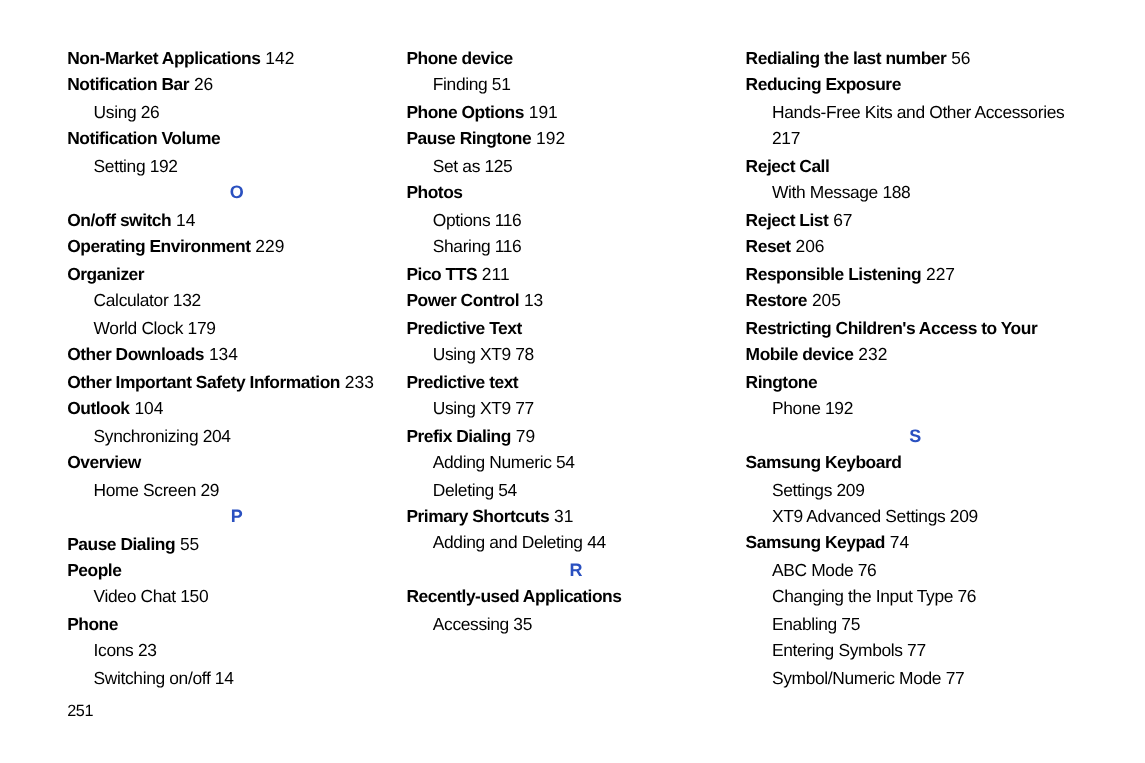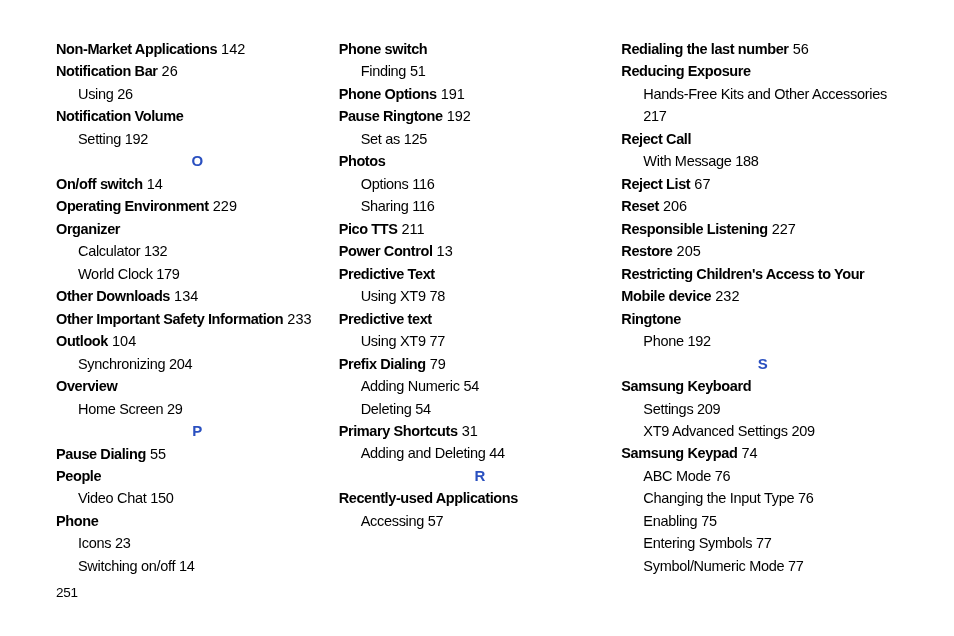--- a/index.html
+++ b/index.html
@@ -77,42 +77,42 @@
       <div class="sub"><span>Home Screen</span> <span>29</span></div>
       <div class="letter">P</div>
       <div class="entry"><span class="topic">Pause Dialing</span> <span class="page">55</span></div>
       <div class="entry"><span class="topic">People</span></div>
       <div class="sub"><span>Video Chat</span> <span>150</span></div>
       <div class="entry"><span class="topic">Phone</span></div>
       <div class="sub"><span>Icons</span> <span>23</span></div>
       <div class="sub"><span>Switching on/off</span> <span>14</span></div>
     </div>
   <div class="col" id="col1">
-      <div class="entry"><span class="topic">Phone switch</span></div>
+      <div class="entry"><span class="topic">Phone device</span></div>
       <div class="sub"><span>Finding</span> <span>51</span></div>
       <div class="entry"><span class="topic">Phone Options</span> <span class="page">191</span></div>
       <div class="entry"><span class="topic">Pause Ringtone</span> <span class="page">192</span></div>
       <div class="sub"><span>Set as</span> <span>125</span></div>
       <div class="entry"><span class="topic">Photos</span></div>
       <div class="sub"><span>Options</span> <span>116</span></div>
       <div class="sub"><span>Sharing</span> <span>116</span></div>
       <div class="entry"><span class="topic">Pico TTS</span> <span class="page">211</span></div>
       <div class="entry"><span class="topic">Power Control</span> <span class="page">13</span></div>
       <div class="entry"><span class="topic">Predictive Text</span></div>
       <div class="sub"><span>Using XT9</span> <span>78</span></div>
       <div class="entry"><span class="topic">Predictive text</span></div>
       <div class="sub"><span>Using XT9</span> <span>77</span></div>
       <div class="entry"><span class="topic">Prefix Dialing</span> <span class="page">79</span></div>
       <div class="sub"><span>Adding Numeric</span> <span>54</span></div>
       <div class="sub"><span>Deleting</span> <span>54</span></div>
       <div class="entry"><span class="topic">Primary Shortcuts</span> <span class="page">31</span></div>
       <div class="sub"><span>Adding and Deleting</span> <span>44</span></div>
       <div class="letter">R</div>
       <div class="entry"><span class="topic">Recently-used Applications</span></div>
-      <div class="sub"><span>Accessing</span> <span>57</span></div>
+      <div class="sub"><span>Accessing</span> <span>35</span></div>
     </div>
   <div class="col" id="col2">
       <div class="entry"><span class="topic">Redialing the last number</span> <span class="page">56</span></div>
       <div class="entry"><span class="topic">Reducing Exposure</span></div>
       <div class="sub"><span>Hands-Free Kits and Other Accessories</span> <span>217</span></div>
       <div class="entry"><span class="topic">Reject Call</span></div>
       <div class="sub"><span>With Message</span> <span>188</span></div>
       <div class="entry"><span class="topic">Reject List</span> <span class="page">67</span></div>
       <div class="entry"><span class="topic">Reset</span> <span class="page">206</span></div>
       <div class="entry"><span class="topic">Responsible Listening</span> <span class="page">227</span></div>

